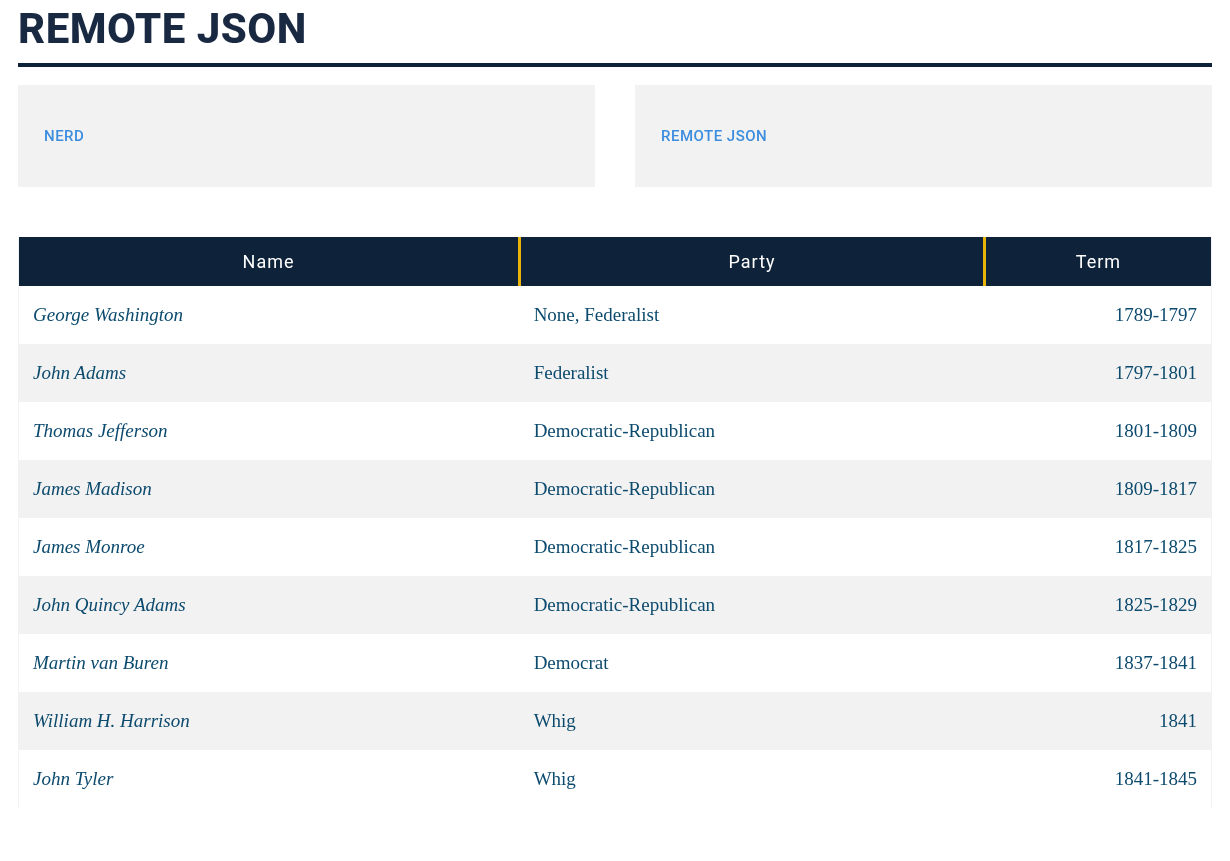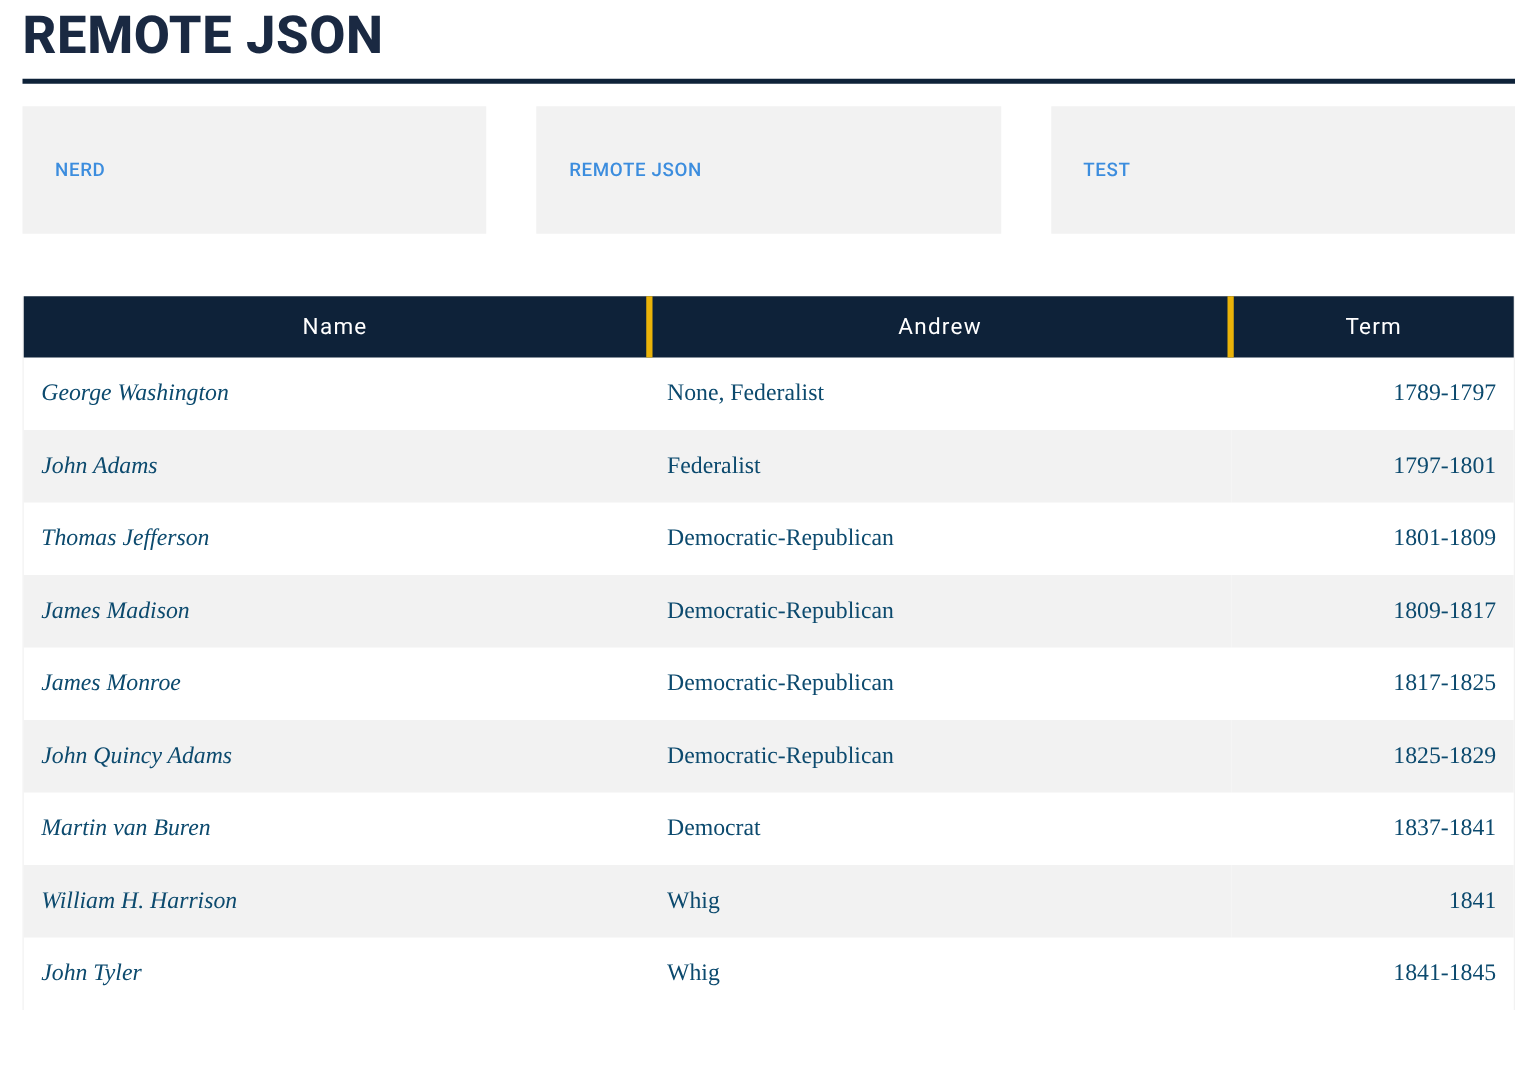--- a/index.html
+++ b/index.html
@@ -62,21 +62,21 @@
     }
 
     table.data-table thead th {
       background: #0e2239;
       color: #ffffff;
       font-weight: 400;
       font-size: 18px;
       letter-spacing: 1px;
       padding: 14px 10px;
       text-align: center;
-      border-right: 5px solid #eab308;
+      border-right: 3px solid #eab308;
     }
     table.data-table thead th:last-child {
       border-right: none;
     }
 
     col.col-name  { width: 42%; }
     col.col-party { width: 39%; }
     col.col-term  { width: 19%; }
 
     table.data-table tbody td {
@@ -106,36 +106,33 @@
 <h1 class="page-title">Remote JSON</h1>
 <hr class="title-rule">
 
 <div class="cards-row">
   <div class="card">
     <a href="#">Nerd</a>
   </div>
   <div class="card">
     <a href="#">Remote JSON</a>
   </div>
-  <div class="card">
-    <a href="#">test</a>
-  </div>
 </div>
 
 <div class="table-wrap">
 <table class="data-table">
   <colgroup>
     <col class="col-name">
     <col class="col-party">
     <col class="col-term">
   </colgroup>
   <thead>
     <tr>
       <th>Name</th>
-      <th>Andrew</th>
+      <th>Party</th>
       <th>Term</th>
     </tr>
   </thead>
   <tbody id="table-body">
         <tr>
           <td class="cell-name">George Washington</td>
           <td class="cell-party">None, Federalist</td>
           <td class="cell-term">1789-1797</td>
         </tr>
         <tr>

